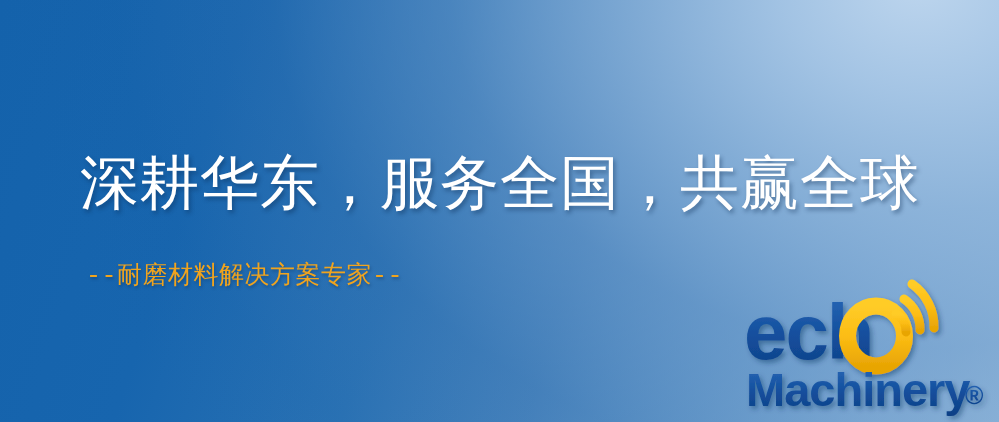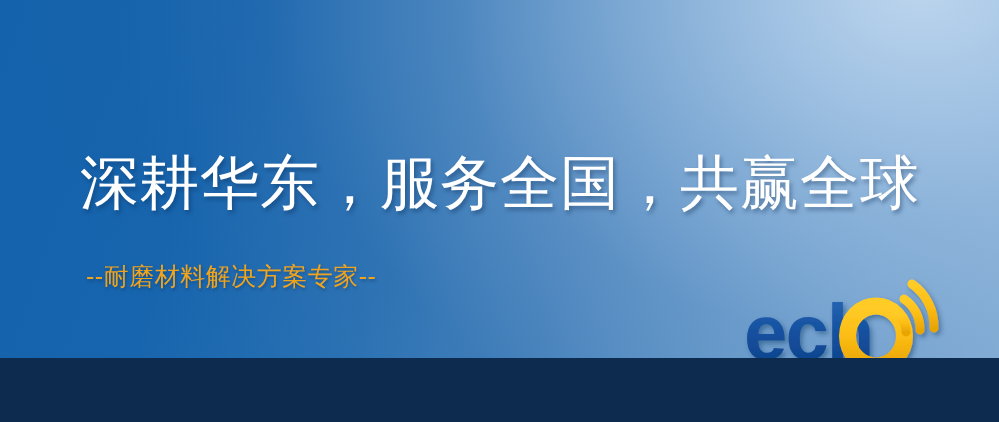--- a/index.html
+++ b/index.html
@@ -3,21 +3,21 @@
 <meta charset="utf-8">
 <style>
   html, body {
     margin: 0;
     padding: 0;
     background: #0d2b4e;
   }
   .banner {
     position: relative;
     width: 999px;
-    height: 358px;
+    height: 422px;
     overflow: hidden;
     font-family: "Liberation Sans", sans-serif;
     background:
       radial-gradient(ellipse 980px 760px at 92% -4%,
         rgba(190, 214, 238, 0.98) 0%,
         rgba(168, 199, 230, 0.92) 14%,
         rgba(139, 178, 217, 0.80) 30%,
         rgba(101, 149, 199, 0.55) 48%,
         rgba(60, 117, 178, 0.26) 66%,
         rgba(30, 96, 164, 0.06) 82%,
@@ -47,21 +47,21 @@
     white-space: nowrap;
     text-shadow: 2px 3px 4px rgba(8, 38, 74, 0.40);
   }
 
   
   .subtitle {
     position: absolute;
     left: 86px;
     top: 264px;
     margin: 0;
-    font-family: Liberation Sans, sans-serif;
+    font-family: Liberation Mono, monospace;
     font-size: 25px;
     line-height: 1;
     font-weight: 400;
     letter-spacing: 0.5px;
     color: #f0a41e;
     white-space: nowrap;
     text-shadow: 1px 2px 3px rgba(10, 40, 78, 0.38);
   }
 
   

